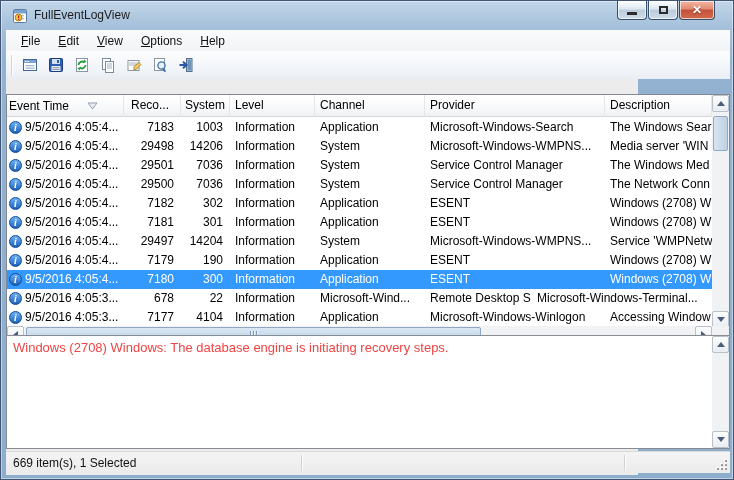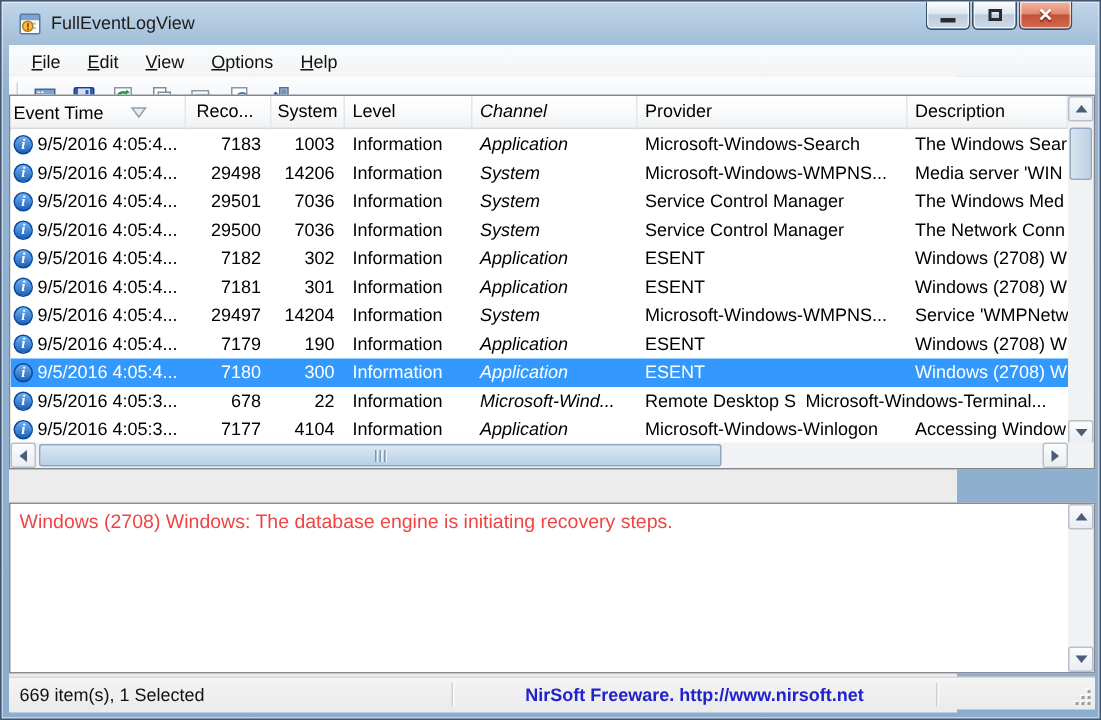--- a/index.html
+++ b/index.html
@@ -40,39 +40,39 @@
   .menu-item{ font-size:12px; color:#111; padding:2px 9px; }
   .menu-item u{ text-decoration:underline; }
 
   .toolbar{ position:absolute; left:0; top:21px; width:724px; height:28px;
     background:linear-gradient(180deg,#fdfdfe,#eef2f7 80%,#e8edf3);
     display:flex; align-items:center; padding-left:4px; }
   .tb-grip{ width:1px; height:20px; border-left:1px solid #cfd4da; border-right:1px solid #ffffff; margin:0 5px 0 1px; }
   .tb-btn{ width:23px; height:22px; display:flex; align-items:center; justify-content:center; margin-right:3px; }
 
   
-  .list{ position:absolute; left:0; top:33px; width:724px; height:250px;
+  .list{ position:absolute; left:0; top:64px; width:724px; height:250px;
     background:#fff; border:1px solid #828790; }
   .lv-header{ position:absolute; left:0; top:0; width:705px; height:22px; display:flex;
     background:linear-gradient(180deg,#ffffff,#f8f9fa 60%,#f0f1f3);
     border-bottom:1px solid #d5d8db; }
   .hcell{ position:relative; height:22px; line-height:21px; font-size:12px; color:#000;
     padding-left:5px; border-right:1px solid #e4e6e9; overflow:hidden; white-space:nowrap; }
   .sort-ind{ position:absolute; left:80px; top:7px; }
 
   .lv-body{ position:absolute; left:0; top:23px; width:705px; height:209px; overflow:hidden; background:#fff; }
   .lv-row{ display:flex; width:705px; height:19px; }
   .lv-row.selected{ background:#3399ff; color:#fff; }
   .cell{ height:19px; line-height:19px; font-size:12px; overflow:hidden; white-space:nowrap; }
   .c-time{ width:117px; display:flex; align-items:center; padding-left:2px; }
   .c-time .t{ margin-left:3px; }
   .c-rec{ width:57px; text-align:right; padding-right:7px; }
   .c-id{ width:49px; text-align:right; padding-right:7px; }
   .c-level{ width:85px; padding-left:5px; }
-  .c-chan{ width:110px; padding-left:5px;font-style:italic; }
+  .c-chan{ width:110px; padding-left:5px; }
   .c-prov{ width:180px; padding-left:5px; }
   .c-desc{ flex:1; padding-left:5px; }
   .info-icon{ flex:0 0 13px; width:13px; height:13px; border-radius:50%;
     background:linear-gradient(180deg,#6db1f5,#1c61b9); border:1px solid #0e4a97;
     color:#fff; font-family:"Liberation Serif",serif; font-style:italic; font-weight:bold;
     font-size:10px; line-height:11px; text-align:center; }
 
   
   .sb-track{ background:#f1f2f4; }
   .sb-btn{ background:linear-gradient(180deg,#fbfcfd,#e9edf2); border:1px solid #b9c0c9; border-radius:2px;
@@ -413,21 +413,20 @@
           </div>
         <div class="sb-btn" style="bottom:0;">
             <span class="arrow a-down"></span>
           </div>
       </div>
     </div>
 
     <div class="statusbar">
       <span class="sb-pane-left">669 item(s), 1 Selected</span>
       <span class="sb-sep sep1"></span>
-      <span class="sb-brand">NirSoft Freeware.  http://www.nirsoft.net</span>
       <span class="sb-sep sep2"></span>
       <span class="grip">
         <i class="g1"></i>
           <i class="g2"></i>
           <i class="g3"></i>
           <i class="g4"></i>
           <i class="g5"></i>
           <i class="g6"></i>
       </span>
     </div>

